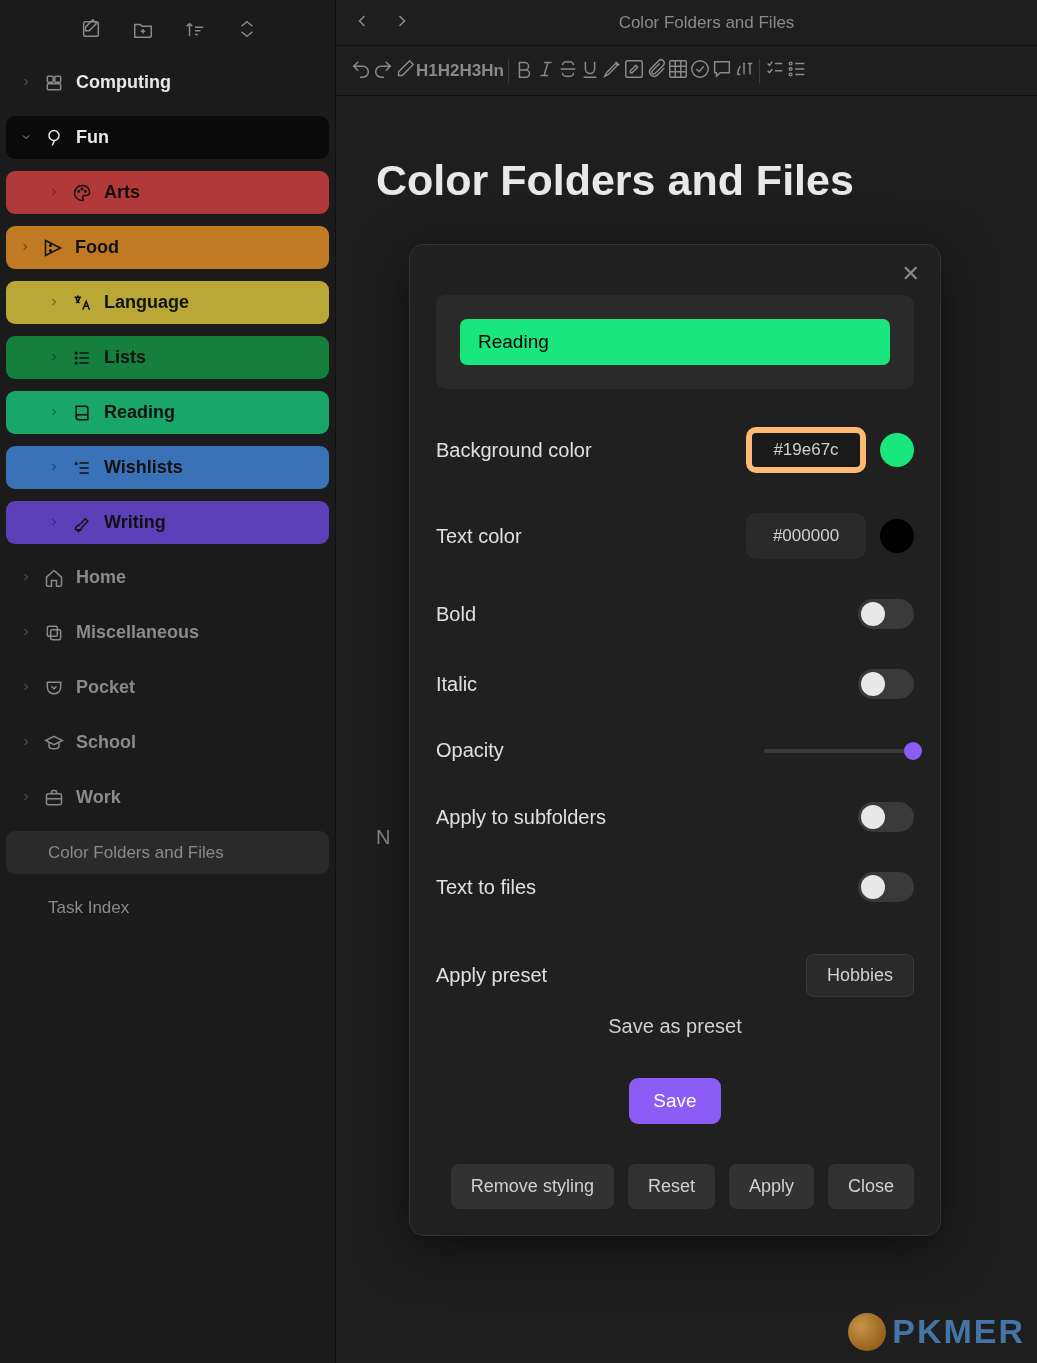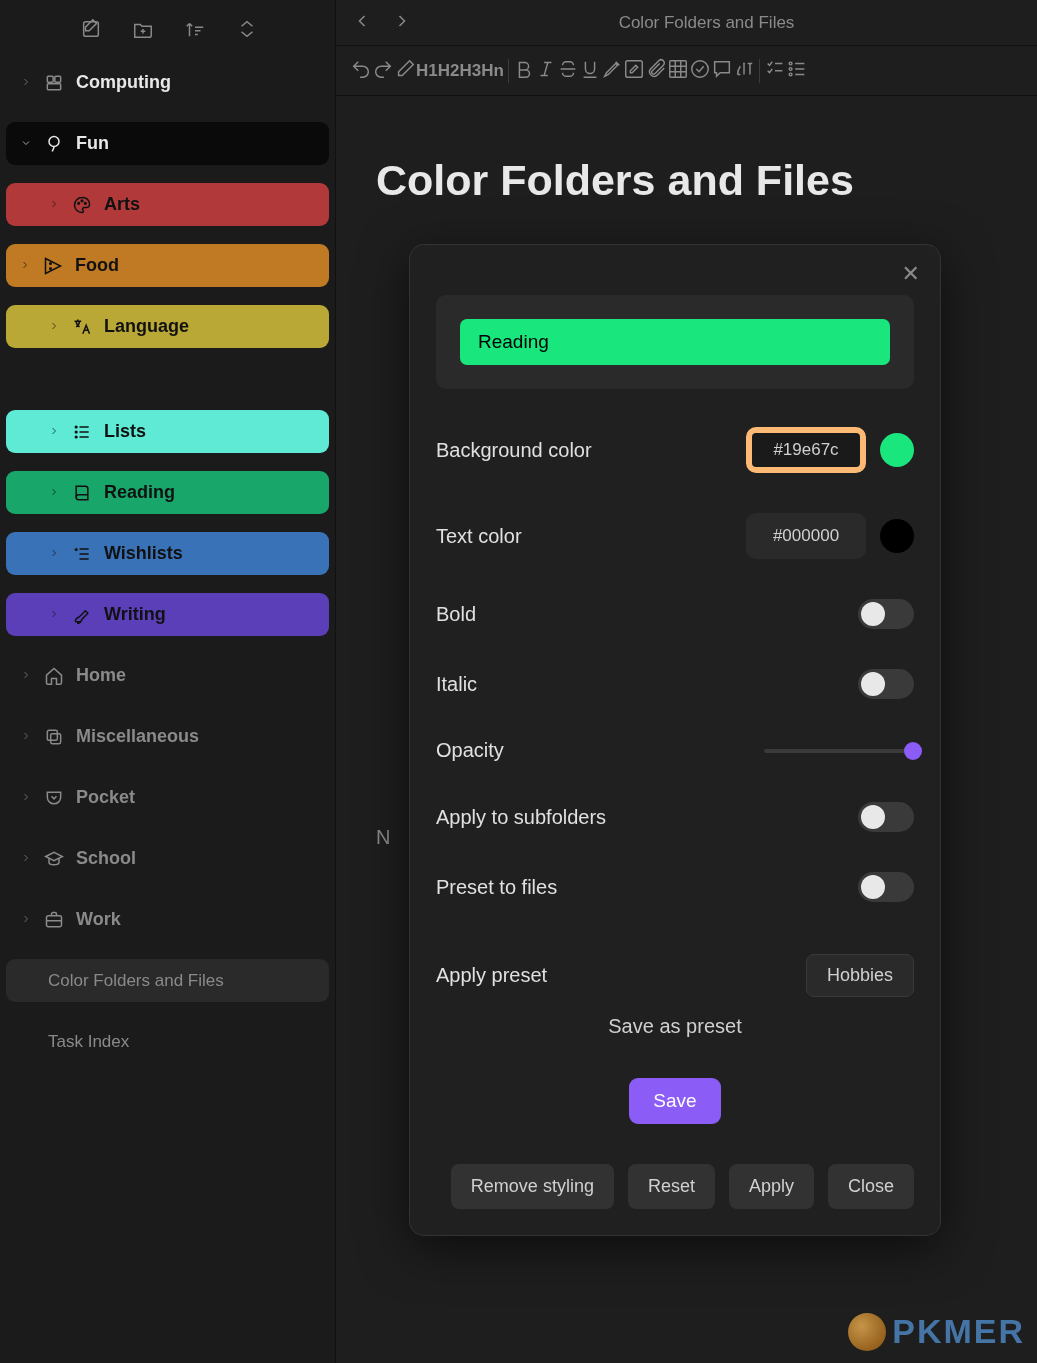--- a/index.html
+++ b/index.html
@@ -37,21 +37,21 @@
     flex-direction:column;
     padding-top:10px;
   }
   .side-actions{
     display:flex;
     gap:30px;
     padding:8px 0 18px 80px;
     color:var(--text-dim);
   }
   .side-actions svg{width:22px;height:22px;stroke:currentColor;fill:none;stroke-width:1.6;}
-  .tree{padding:0 6px;display:flex;flex-direction:column;gap:18px;}
+  .tree{padding:0 6px;display:flex;flex-direction:column;gap:12px;}
   .tree-item{
     display:flex;align-items:center;gap:10px;
     height:43px;border-radius:9px;padding:0 10px;
     font-weight:700;font-size:18px;
     color:#111;
   }
   .tree-item.plain{color:var(--text-dim);font-weight:600;}
   .tree-item.plain.bright{color:var(--text-strong);}
   .tree-item .chev{width:12px;text-align:center;color:inherit;opacity:.7;flex:none;}
   .tree-item.plain .chev, .tree-item.plain .icon-slot{color:var(--text-dim);}
@@ -59,21 +59,21 @@
   .tree-item .icon-slot svg{width:20px;height:20px;stroke:currentColor;fill:none;stroke-width:1.8;}
   .tree-item.sub{padding-left:42px;}
   .tree-item.child{padding-left:42px;font-weight:500;font-size:17px;background:#2a2a2a;}
   .tree-item.child.nobg{background:transparent;}
   .tree-item.black{background:#0a0a0a;color:#e8e8e8;}
   .tree-item.black .chev svg{stroke:#e8e8e8;}
   .tree-item.red1{background:#b13939;}
   .tree-item.red2{background:#b4493a;}
   .tree-item.orange{background:#c07a23;padding-left:13px;}
   .tree-item.yellowish{background:#b9a835;}
-  .tree-item.green1{background:#5eead4;margin-top:44px;}
+  .tree-item.green1{background:#15803d;}
   .tree-item.green2{background:#19a66a;}
   .tree-item.blue{background:#3a72b8;}
   .tree-item.purple{background:#5a3fb8;}
   .tree-item.level1{padding-left:14px;}
 
   
   .main{flex:1;display:flex;flex-direction:column;background:var(--bg-main);border-left:1px solid #111;}
   .tabs{
     height:46px;display:flex;align-items:center;gap:20px;
     padding:0 16px;color:var(--text-dim);
@@ -488,21 +488,21 @@
     </div>
     <div class="row">
       <span class="label">Opacity</span>
       <span class="slider"></span>
     </div>
     <div class="row">
       <span class="label">Apply to subfolders</span>
       <span class="toggle"></span>
     </div>
     <div class="row">
-      <span class="label">Preset to files</span>
+      <span class="label">Text to files</span>
       <span class="toggle"></span>
     </div>
     <div class="row" style="margin-top:12px">
       <span class="label">Apply preset</span>
       <span class="select-like">Hobbies</span>
     </div>
   </div>
 
   <div class="presetblock">
     <div class="ptitle">Save as preset</div>

